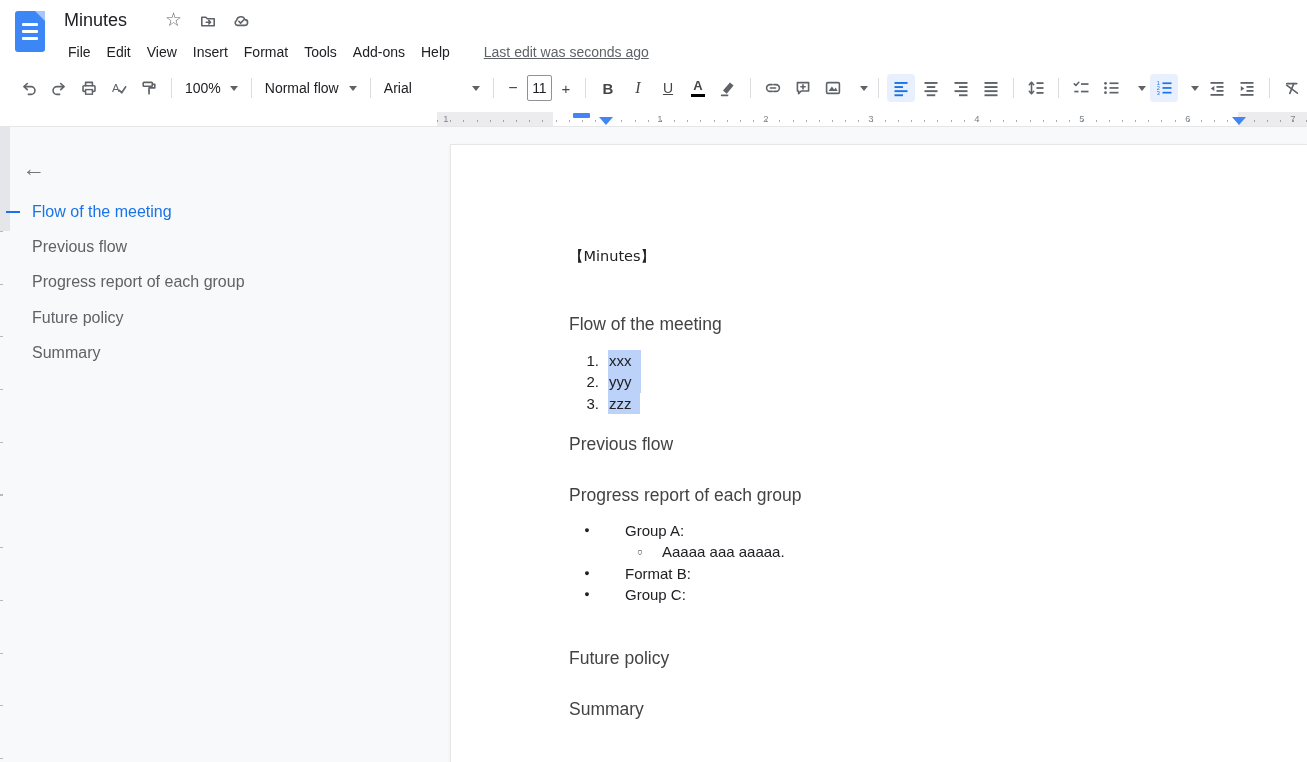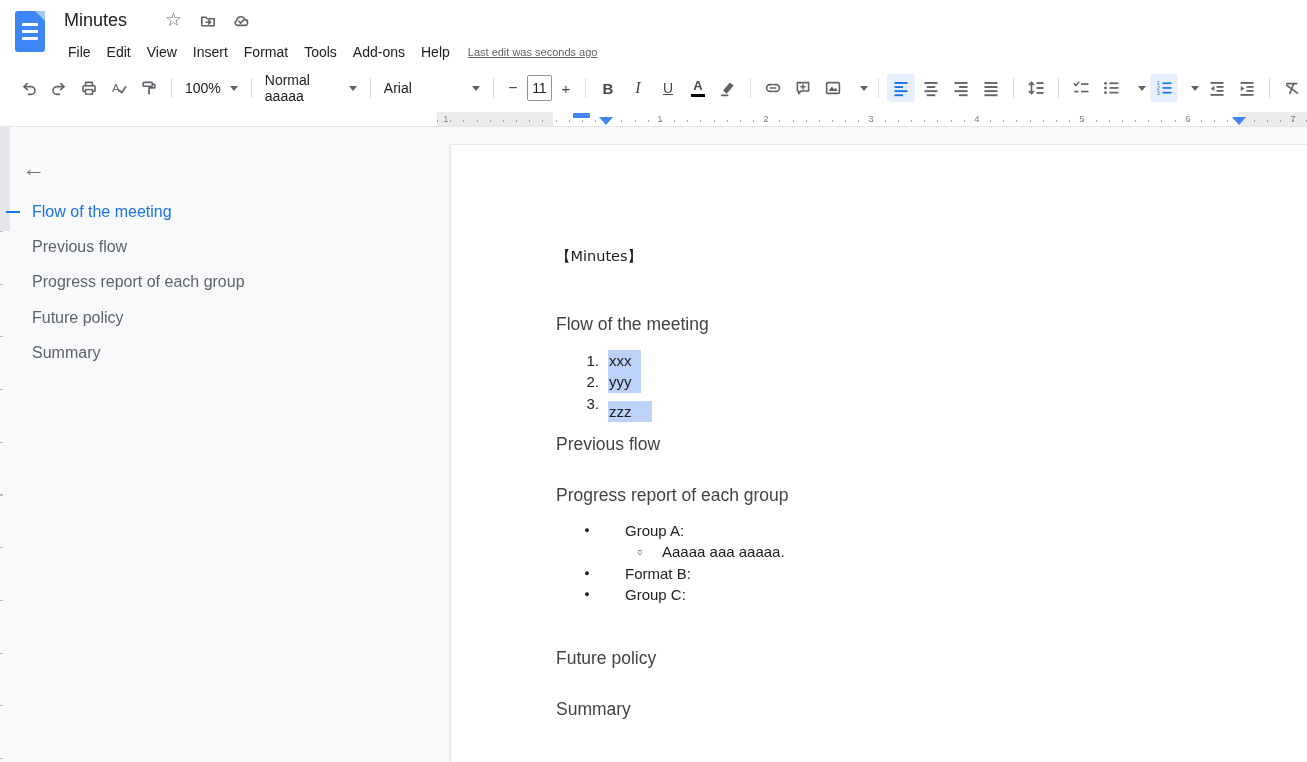--- a/index.html
+++ b/index.html
@@ -11,21 +11,21 @@
   .docs-logo { position:absolute; left:15px; top:11px; width:30px; height:41px; background:#3c87f5; border-radius:3px; z-index:6; }
   .docs-logo .fold { position:absolute; right:0; top:0; width:0; height:0; border-top:10px solid #a6c5fa; border-left:10px solid transparent; }
   .docs-logo .bar { position:absolute; left:7px; width:16px; height:2.6px; background:#fff; border-radius:1px; }
   .doc-title { position:absolute; left:64px; top:8px; font-size:18px; color:#202124; line-height:24px; }
   .tb-mini { position:absolute; top:10px; color:#5f6368; cursor:pointer; }
   .star-glyph { font-size:19px; line-height:20px; }
 
   
   .menubar { position:absolute; left:60px; top:39px; height:25px; display:flex; align-items:center; z-index:5; }
   .menu-item { padding:3px 8px; font-size:14px; color:#202124; border-radius:4px; cursor:pointer;text-align:center; }
-  .last-edit { margin-left:10px; font-size:11px; color:#5f6368; text-decoration:underline; cursor:pointer; }
+  .last-edit { margin-left:26px; font-size:14px; color:#5f6368; text-decoration:underline; cursor:pointer; }
 
   
   .toolbar { position:absolute; left:0; top:68px; right:0; height:40px; display:flex; align-items:center; padding-left:14px; background:#fff; }
   .tb-btn { width:28px; height:28px; margin:0 1px; display:flex; align-items:center; justify-content:center; border-radius:4px; cursor:pointer; flex:none; }
   .tb-btn.active { background:#e8f0fe; }
   .tb-divider { width:1px; height:20px; background:#dadce0; margin:0 7px; flex:none; }
   .tb-select { display:flex; align-items:center; padding:0 6px; height:28px; font-size:14px; color:#202124; border-radius:4px; cursor:pointer; flex:none; }
   .caret { width:0; height:0; border-left:4px solid transparent; border-right:4px solid transparent; border-top:5px solid #5f6368; margin-left:9px; }
   .caret-btn { padding:0 3px; height:28px; display:flex; align-items:center; cursor:pointer; }
   .fs-box { width:34px; height:26px; border:1px solid #8f9398; border-radius:2px; display:flex; align-items:center; justify-content:center; font-size:14px; margin:0 2px; }
@@ -59,28 +59,28 @@
   
   .outline-back { position:absolute; left:22px; top:27px; width:28px; height:28px; font-size:23px; color:#757575; cursor:pointer; line-height:28px; }
   .outline-list { position:absolute; left:10px; top:67px; width:420px; }
   .outline-item { height:35.4px; display:flex; align-items:center; padding-left:22px; font-size:16px; color:#5f6368; cursor:pointer; }
   .outline-item.active { color:#1a73e8; }
   .active-dash { position:absolute; left:6px; top:84px; width:14px; height:2px; background:#1a73e8; }
 
   
   .page { position:absolute; left:450px; top:17px; width:857px; height:620px; background:#fff;
           border:1px solid #e6e6e6; border-right:none; border-bottom:none; box-shadow:0 1px 3px rgba(60,64,67,.06); }
-  .pline { position:absolute; left:105px; font-size:15px; line-height:21.3px; color:#202124; white-space:pre;text-align:right; }
+  .pline { position:absolute; left:118px; font-size:15px; line-height:21.3px; color:#202124; white-space:pre;text-align:right; }
   .heading { font-size:17.5px; line-height:22px; color:#434343; }
   .jp { font-family:"DejaVu Sans","Liberation Sans",sans-serif; font-size:14.5px; }
   .list-block { position:absolute; left:0; right:0; }
   .lrow { position:relative; height:21.3px; font-size:15px; line-height:21.3px; color:#202124; }
   .lnum { position:absolute; left:128px; width:20px; text-align:right; }
   .hl { position:absolute; left:157px; top:0; height:100%; background:#bcd2f8; padding:0 9px 0 1px; }
-  .hl.short { padding-right:20px;margin-top:8px; }
+  .hl.short { padding-right:8px; }
   .bullet1 { position:absolute; left:130px; width:12px; text-align:center; font-size:9px; }
   .btext1 { position:absolute; left:174px; }
   .bullet2 { position:absolute; left:183px; width:12px; text-align:center; font-size:9.5px; }
   .btext2 { position:absolute; left:211px; }
 </style>
 </head>
 <body>
 
 <header class="titlebar">
   <div class="docs-logo">
@@ -154,21 +154,21 @@
   <div class="tb-divider"></div>
 
   <div class="tb-select">
     <span>100%</span>
     <span class="caret"></span>
   </div>
 
   <div class="tb-divider"></div>
 
   <div class="tb-select" style="width:104px; justify-content:space-between">
-    <span>Normal aaaaa</span>
+    <span>Normal flow</span>
     <span class="caret"></span>
   </div>
 
   <div class="tb-divider"></div>
 
   <div class="tb-select" style="width:108px; justify-content:space-between">
     <span>Arial</span>
     <span class="caret"></span>
   </div>
 

